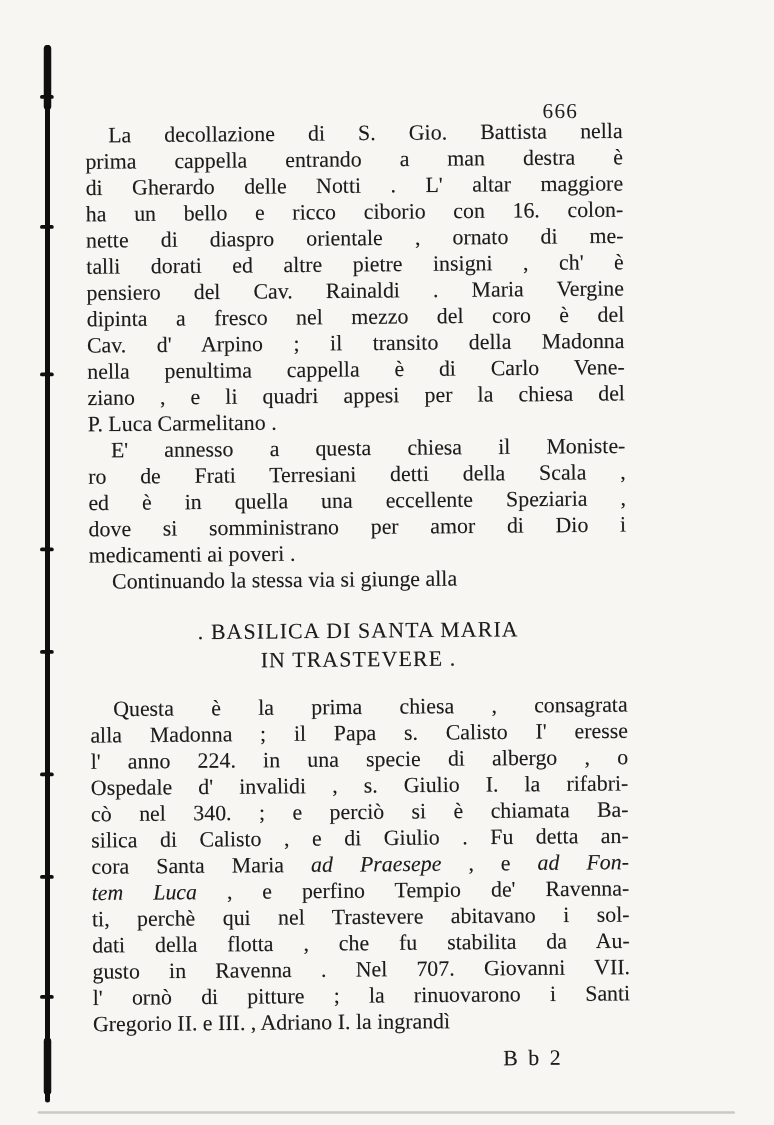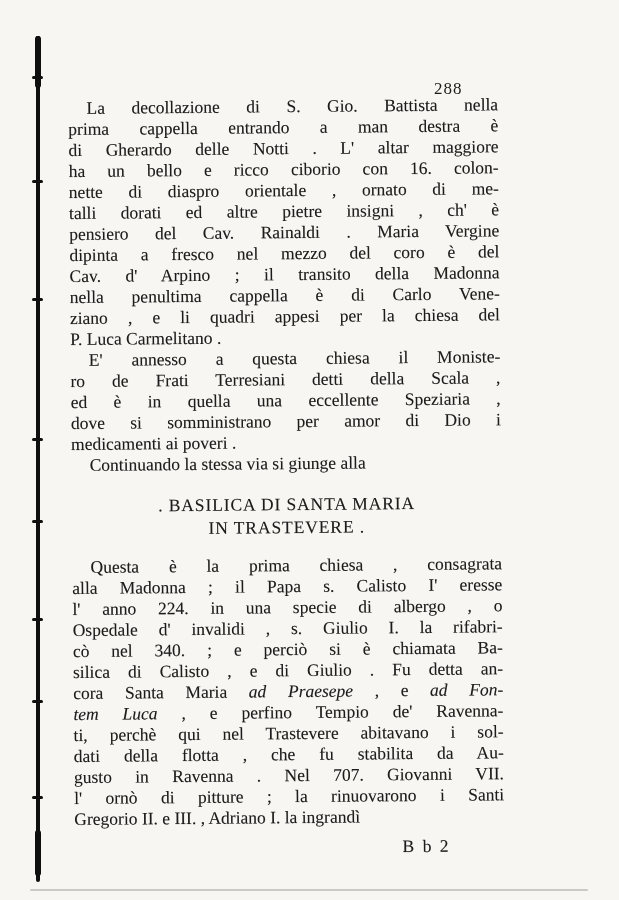--- a/index.html
+++ b/index.html
@@ -60,21 +60,21 @@
     <span class="tick t2"></span>
     <span class="tick t3"></span>
     <span class="tick t4"></span>
     <span class="tick t5"></span>
     <span class="tick t6"></span>
     <span class="tick t7"></span>
     <span class="tick t8"></span>
     <span class="blob-bottom"></span>
   </div>
 
-  <div class="page-number">288</div>
+  <div class="page-number">666</div>
 
   <div class="text-block">
 
     <div class="para">
         <div class="line">La decollazione di S. Gio. Battista nella</div>
         <div class="line">prima cappella entrando a man destra è</div>
         <div class="line">di Gherardo delle Notti . L' altar maggiore</div>
         <div class="line">ha un bello e ricco ciborio con 16. colon-</div>
         <div class="line">nette di diaspro orientale , ornato di me-</div>
         <div class="line">talli dorati ed altre pietre insigni , ch' è</div>

